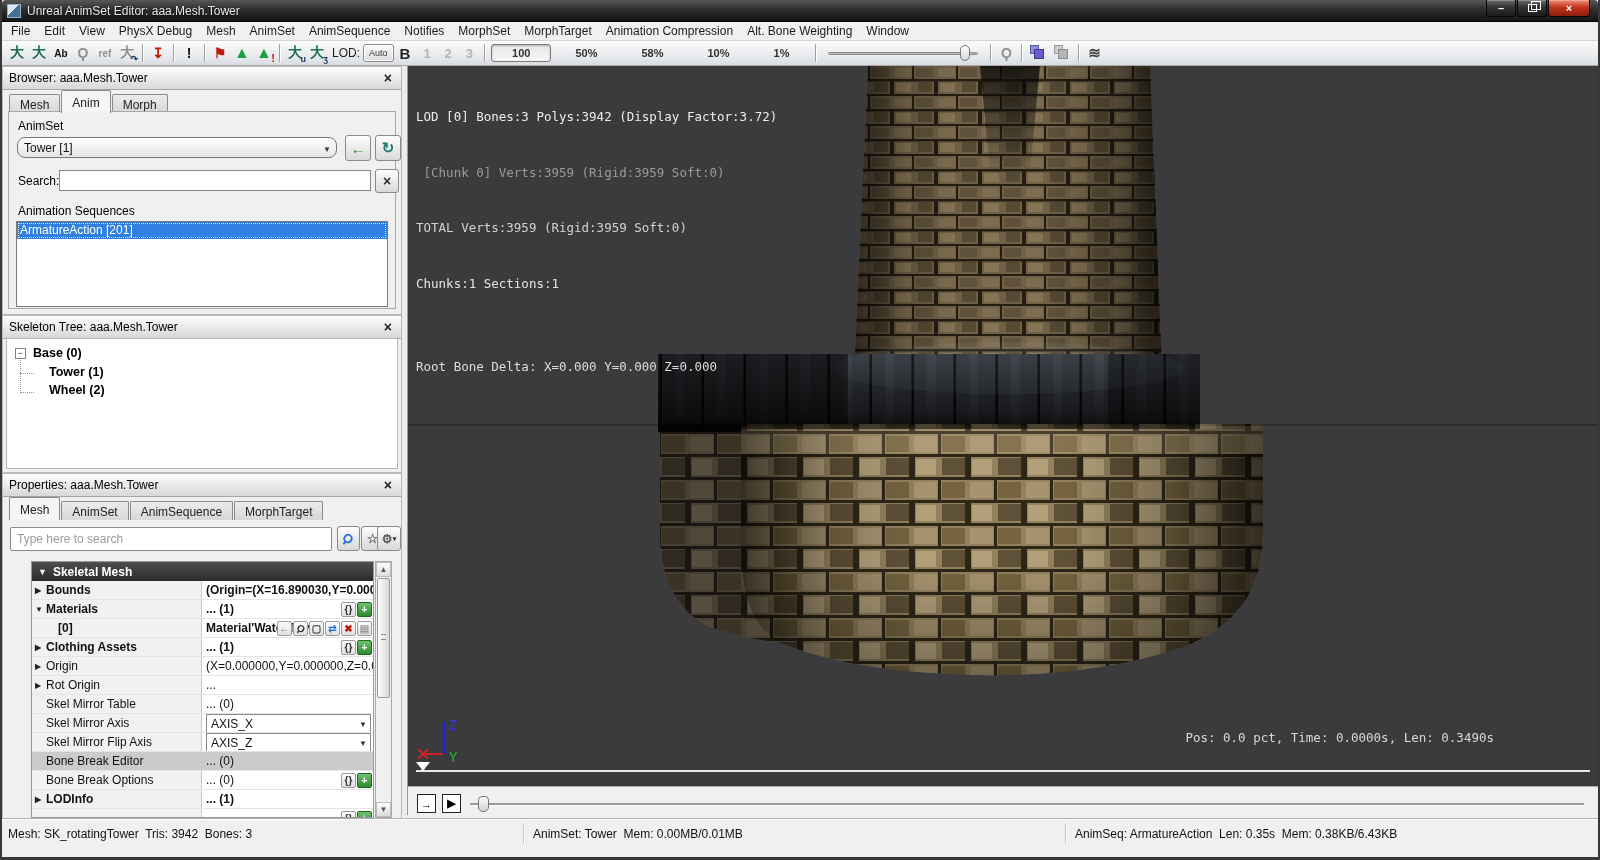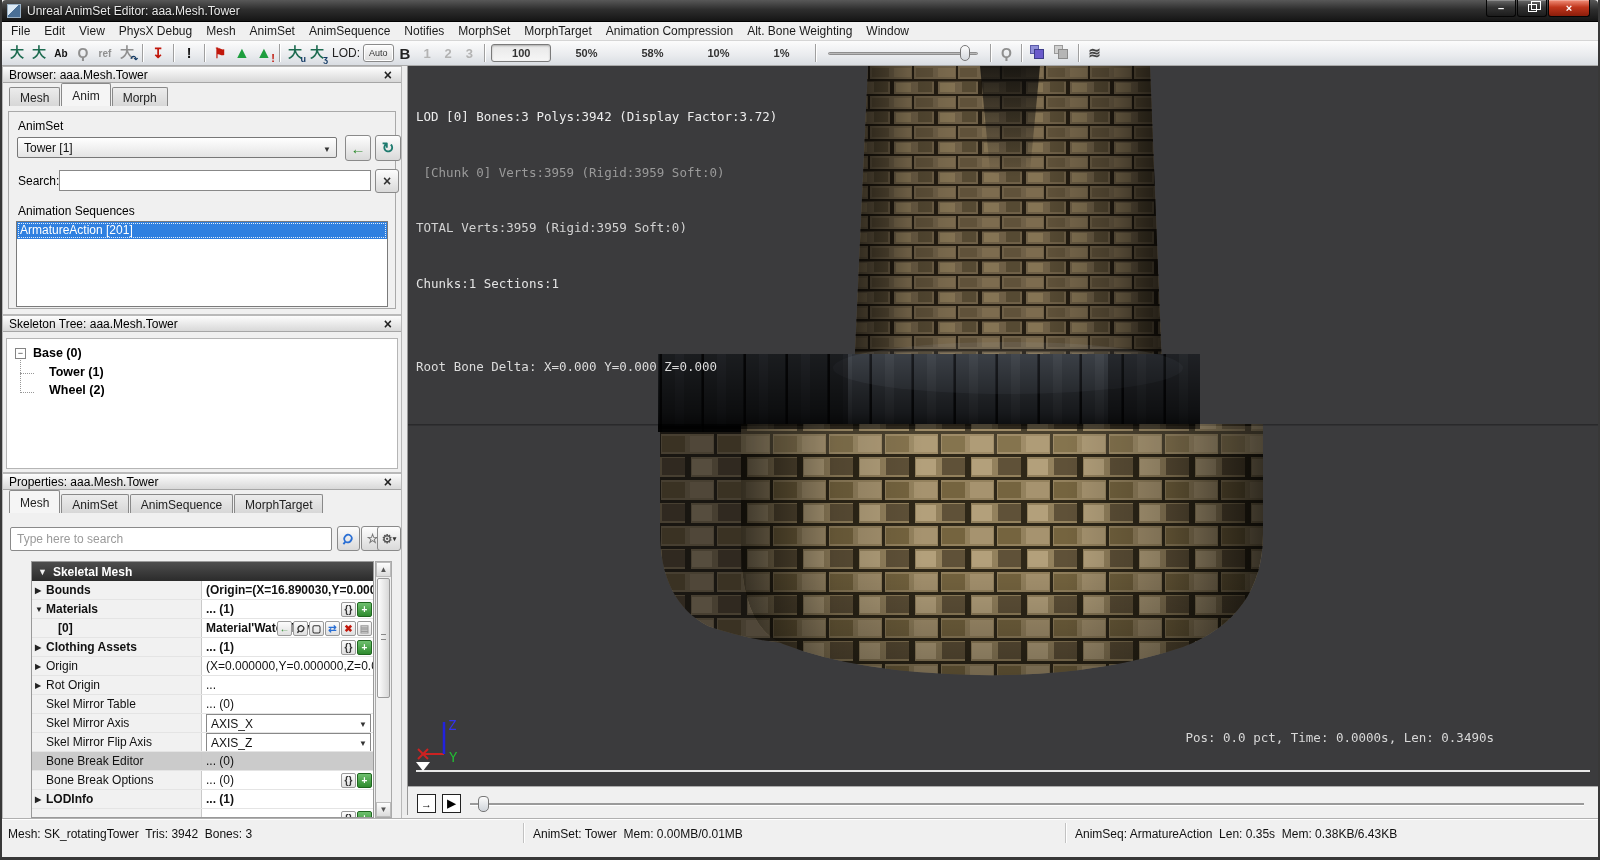--- a/index.html
+++ b/index.html
@@ -53,31 +53,31 @@
   #tslider .thumb{position:absolute;right:8px;top:1px;width:10px;height:16px;border-radius:5px;
     border:1px solid #777;background:linear-gradient(#fdfdfd,#d4d8dd);}
   .stack-icon{position:relative;width:16px;height:16px;margin:0 4px;}
   .stack-icon .b1{position:absolute;left:0;top:0;width:9px;height:9px;border:1px solid #5a5aa8;background:#8f8fd8;}
   .stack-icon .b2{position:absolute;left:4px;top:4px;width:10px;height:10px;border:1px solid #3c3c8a;background:#6a5acb;}
   .stack-icon.gray .b1{border-color:#9a9a9a;background:#cfcfcf;}
   .stack-icon.gray .b2{border-color:#8a8a8a;background:#b5b5b5;}
   .wind-glyph{font-size:15px;color:#444;font-weight:bold;}
   
   .panel{position:absolute;left:0;width:400px;background:#f0f0f0;border:1px solid #b9b9b9;}
-  .panel-header{height:16px;background:linear-gradient(#fdfdfd,#d8d8d8);border-bottom:1px solid #a6a6a6;
+  .panel-header{height:23px;background:linear-gradient(#fdfdfd,#d8d8d8);border-bottom:1px solid #a6a6a6;
     display:flex;align-items:center;padding:0 6px;}
   .panel-title{flex:1;font-size:12px;color:#000;}
   .panel-close{font-size:14px;font-weight:bold;color:#222;padding:0 3px;cursor:default;}
   .tabs{display:flex;align-items:flex-end;height:23px;padding-left:6px;}
   .tab{border:1px solid #898989;border-bottom:none;background:linear-gradient(#ececec,#d7d7d7);
     padding:3px 10px 3px;font-size:12px;color:#222;border-radius:2px 2px 0 0;margin-right:1px;height:19px;}
   .tab.active{background:#f5f5f5;height:23px;padding-top:5px;font-size:12px;position:relative;z-index:2;}
   .content-box{position:absolute;left:5px;right:5px;border:1px solid #a9a9a9;background:#f0f0f0;}
   label{font-size:12px;color:#000;}
-  .combo{position:relative;border:1px solid #777;border-radius:2px;background:linear-gradient(#ffffff,#e4e4e4);
+  .combo{position:relative;border:1px solid #777;border-radius:8px;background:linear-gradient(#ffffff,#e4e4e4);
     height:21px;display:flex;align-items:center;padding:0 18px 0 6px;font-size:12px;}
   .combo .arrow{position:absolute;right:5px;top:7px;font-size:8px;color:#333;}
   .sqbtn{border:1px solid #8a8a8a;border-radius:3px;background:linear-gradient(#fdfdfd,#d9d9d9);
     display:flex;align-items:center;justify-content:center;font-weight:bold;}
   .txtinput{border:1px solid #888;background:#fff;height:21px;font-size:12px;padding:0 5px;
     font-family:"Liberation Sans",sans-serif;width:100%;}
   .listbox{position:absolute;background:#fff;border:1px solid #7a7a7a;}
   .list-item.selected{background:#2f80e0;color:#fff;height:17px;line-height:17px;padding:0 3px;
     outline:1px dotted rgba(255,255,255,.85);outline-offset:-2px;font-size:12px;}
   

